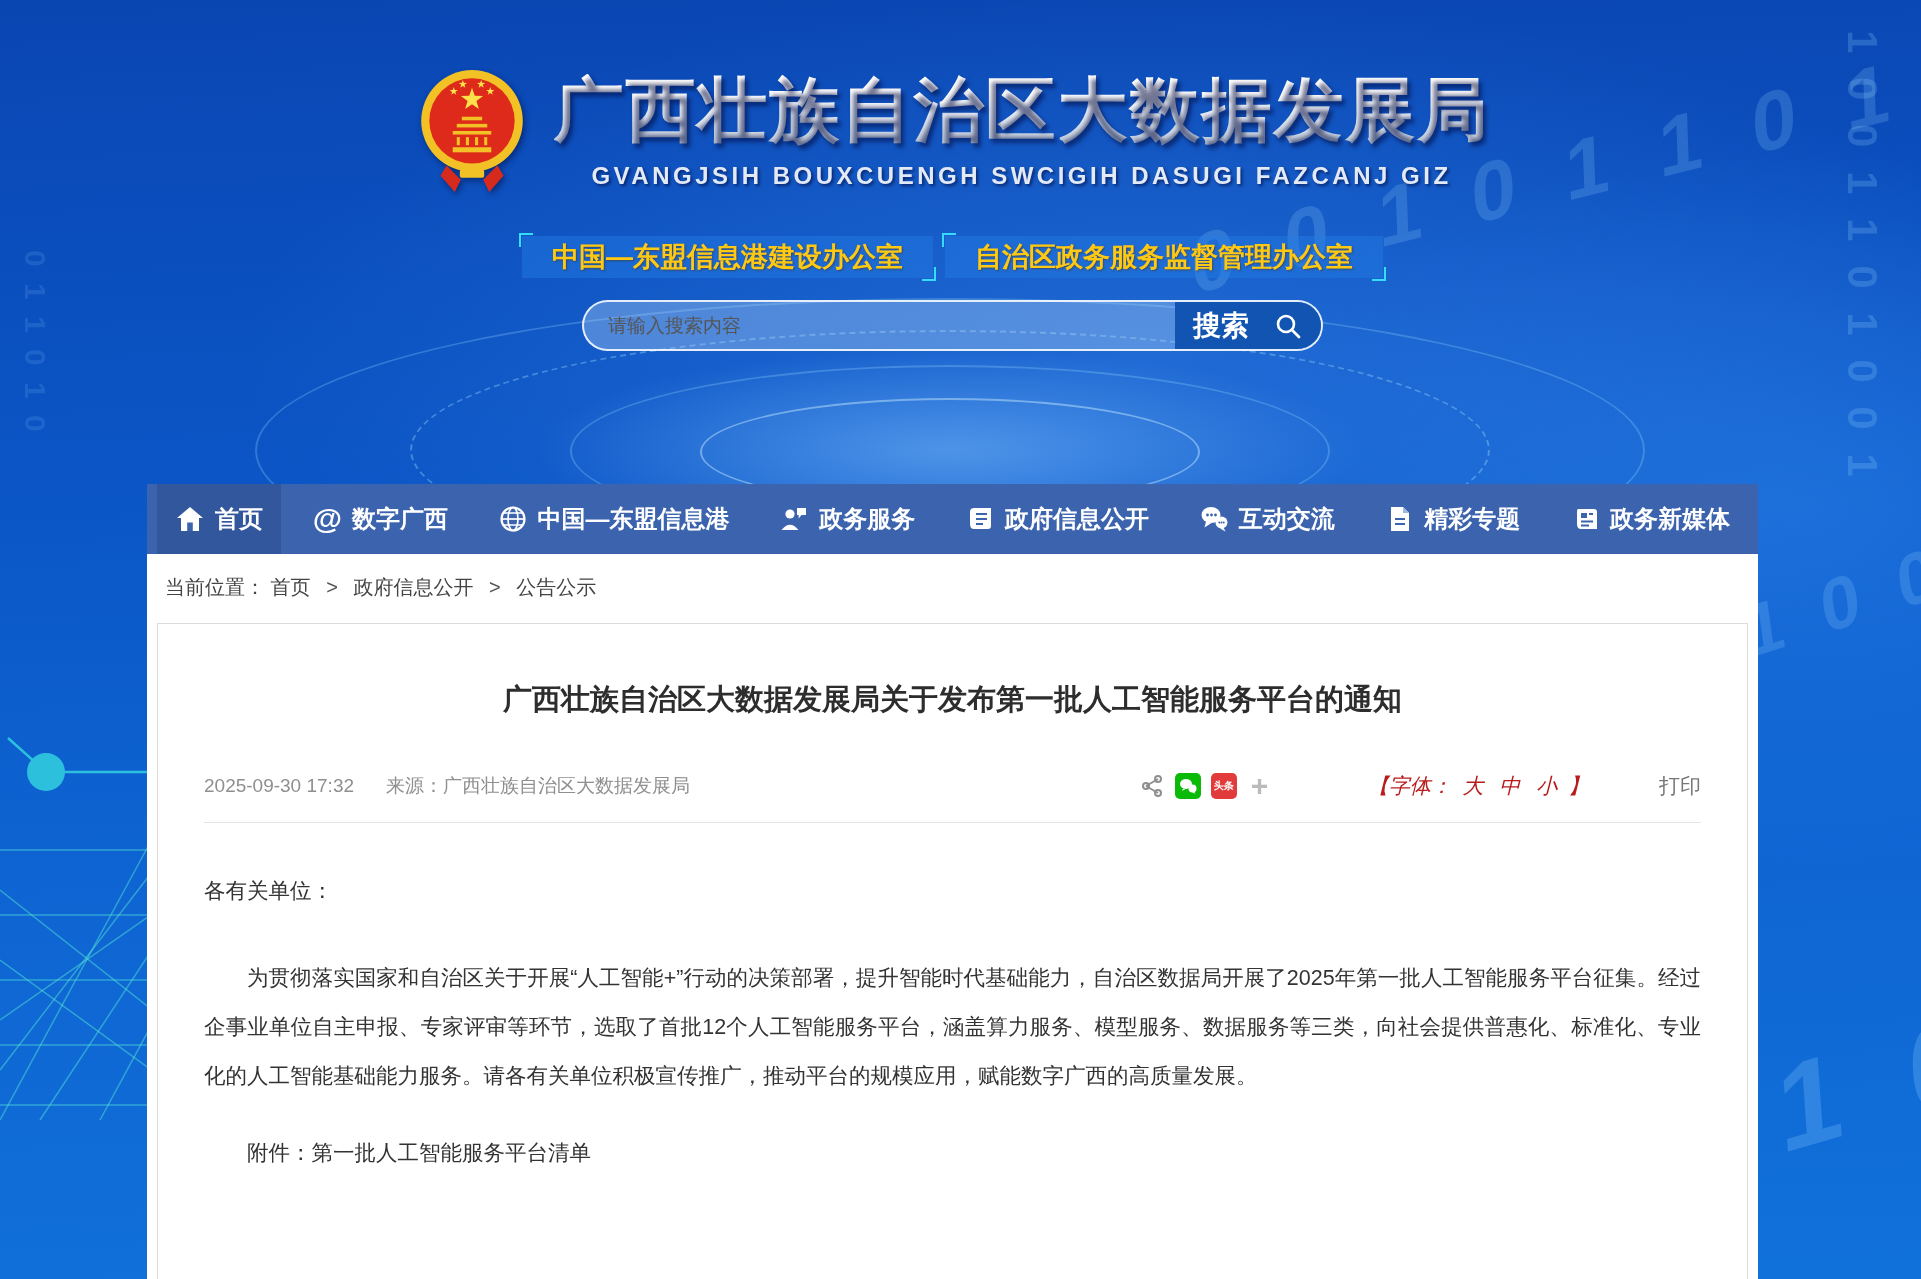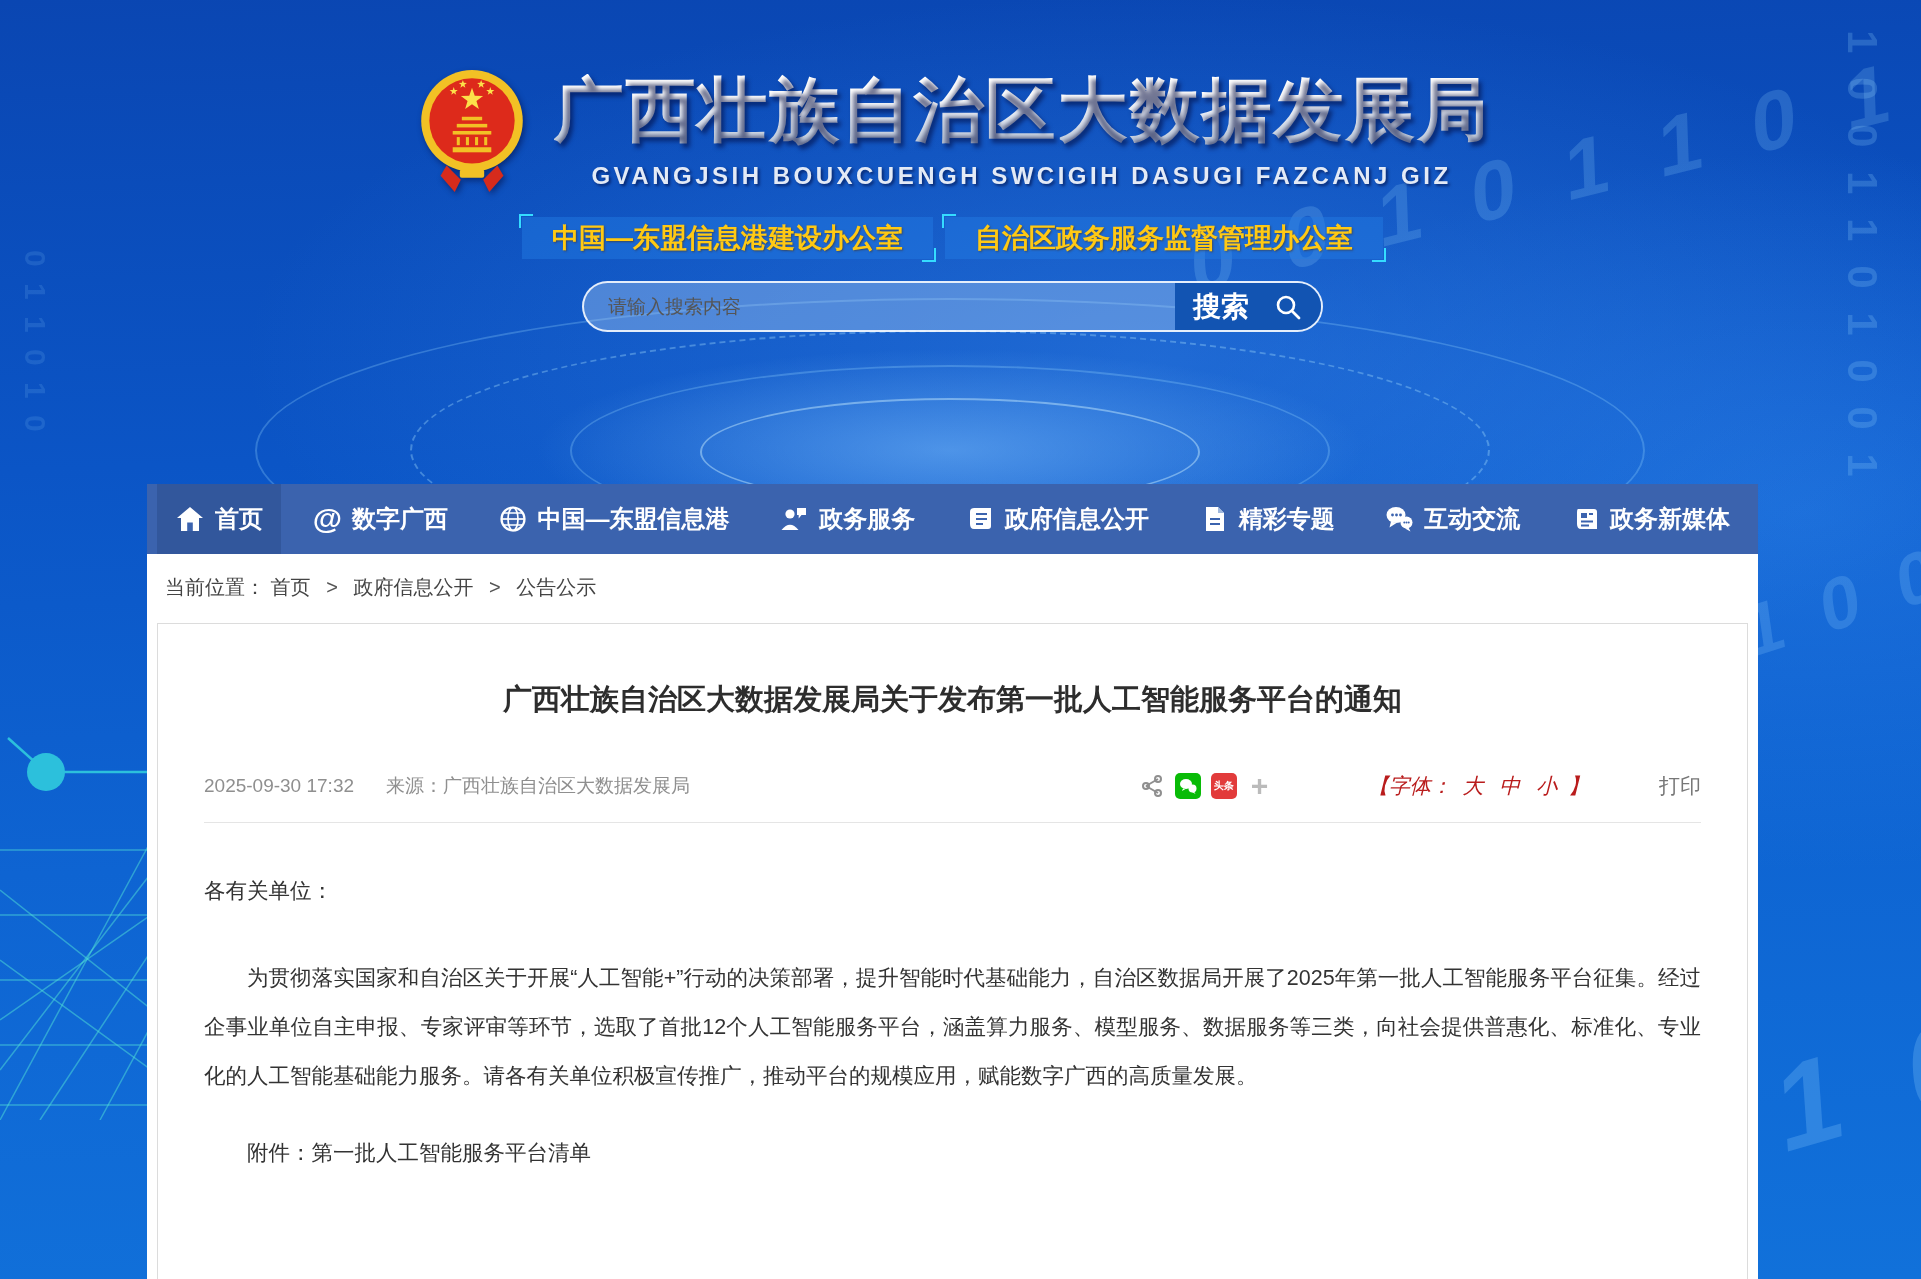--- a/index.html
+++ b/index.html
@@ -35,21 +35,21 @@
   .emblem { width:112px; height:128px; flex:0 0 auto; filter:drop-shadow(2px 3px 3px rgba(0,0,40,.45)); }
   .brand-text { text-align:center; }
   .site-title {
     font-size:70px; font-weight:bold; color:#ffffff; letter-spacing:2px; line-height:1.05;
     background:linear-gradient(180deg,#ffffff 25%,#e7edf6 55%,#b9c6d8 100%);
     -webkit-background-clip:text; background-clip:text; -webkit-text-fill-color:transparent;
     text-shadow:3px 4px 4px rgba(0,10,60,.55);
   }
   .site-subtitle { margin-top:14px; font-size:24px; font-weight:bold; letter-spacing:3.5px;
     color:#e3eaf6; text-shadow:2px 2px 3px rgba(0,10,60,.6); }
-  .banner-row { margin-top:21px; display:flex; justify-content:center; gap:12px; }
+  .banner-row { margin-top:40px; display:flex; justify-content:center; gap:12px; }
   .banner-btn { position:relative; height:42px; line-height:42px; padding:0 30px;
     background:rgba(35,125,228,.45); font-size:27px; font-weight:bold;
     color:var(--gold,#ffc913); text-shadow:1px 1px 2px rgba(80,40,0,.5); cursor:pointer; }
   .banner-btn i { position:absolute; width:14px; height:14px; border:2px solid var(--bracket-cyan,#35dcff); }
   .banner-btn i.tl { left:-3px; top:-3px;  border-right:none; border-bottom:none; }
   .banner-btn i.br { right:-3px; bottom:-3px; border-left:none; border-top:none; }
   .search-row { margin-top:22px; display:flex; justify-content:center; }
   .search-pill { position:relative; width:741px; height:51px; border-radius:26px;
     background:rgba(175,208,245,.38); border:2px solid rgba(255,255,255,.85);
     display:flex; align-items:center; overflow:hidden; }
@@ -220,41 +220,41 @@
         <svg width="30" height="30" viewBox="0 0 30 30">
           <path d="M9 4 H26 V22 Q26 25 23 25 H9 Q5 25 5 20 V8 Q5 4 9 4 Z" fill="#fff"></path>
           <line x1="11" y1="10" x2="22" y2="10" stroke="#3b63ae" stroke-width="2"></line>
           <line x1="11" y1="15" x2="22" y2="15" stroke="#3b63ae" stroke-width="2"></line>
           <line x1="11" y1="20" x2="18" y2="20" stroke="#3b63ae" stroke-width="2"></line>
         </svg>
         <span>政府信息公开</span>
       </div>
       <div class="nav-item">
         <svg width="30" height="30" viewBox="0 0 30 30">
-          <path d="M7 3 H19 L25 9 V27 H7 Z" fill="#fff"></path>
-          <path d="M19 3 V9 H25 Z" fill="#9fb8dd"></path>
-          <line x1="11" y1="15" x2="21" y2="15" stroke="#3b63ae" stroke-width="2"></line>
-          <line x1="11" y1="20" x2="21" y2="20" stroke="#3b63ae" stroke-width="2"></line>
-        </svg>
-        <span>精彩专题</span>
-      </div>
-      <div class="nav-item">
-        <svg width="30" height="30" viewBox="0 0 30 30">
           <ellipse cx="12" cy="11" rx="9.5" ry="8" fill="#fff"></ellipse>
           <path d="M7 17.5 L5.5 23.5 L12.5 19 Z" fill="#fff"></path>
           <circle cx="8.5" cy="11" r="1.4" fill="#3b63ae"></circle>
             <circle cx="12.5" cy="11" r="1.4" fill="#3b63ae"></circle>
             <circle cx="16.5" cy="11" r="1.4" fill="#3b63ae"></circle>
           <circle cx="22.5" cy="18.5" r="6" fill="#fff"></circle>
           <path d="M24.5 23.5 L26.5 27.5 L21 24.5 Z" fill="#fff"></path>
           <circle cx="20.3" cy="18.5" r="1" fill="#3b63ae"></circle>
             <circle cx="22.5" cy="18.5" r="1" fill="#3b63ae"></circle>
             <circle cx="24.7" cy="18.5" r="1" fill="#3b63ae"></circle>
         </svg>
         <span>互动交流</span>
+      </div>
+      <div class="nav-item">
+        <svg width="30" height="30" viewBox="0 0 30 30">
+          <path d="M7 3 H19 L25 9 V27 H7 Z" fill="#fff"></path>
+          <path d="M19 3 V9 H25 Z" fill="#9fb8dd"></path>
+          <line x1="11" y1="15" x2="21" y2="15" stroke="#3b63ae" stroke-width="2"></line>
+          <line x1="11" y1="20" x2="21" y2="20" stroke="#3b63ae" stroke-width="2"></line>
+        </svg>
+        <span>精彩专题</span>
       </div>
       <div class="nav-item">
         <svg width="30" height="30" viewBox="0 0 30 30">
           <path d="M8 5 H24 Q27 5 27 8 V25 H11 Q7 25 7 20 V8 Q7 5 8 5 Z" fill="#fff"></path>
           <rect x="11" y="9" width="6" height="5" fill="#3b63ae"></rect>
           <line x1="19" y1="10" x2="23" y2="10" stroke="#3b63ae" stroke-width="2"></line>
           <line x1="11" y1="17.5" x2="23" y2="17.5" stroke="#3b63ae" stroke-width="2"></line>
           <line x1="11" y1="21.5" x2="19" y2="21.5" stroke="#3b63ae" stroke-width="2"></line>
         </svg>
         <span>政务新媒体</span>

